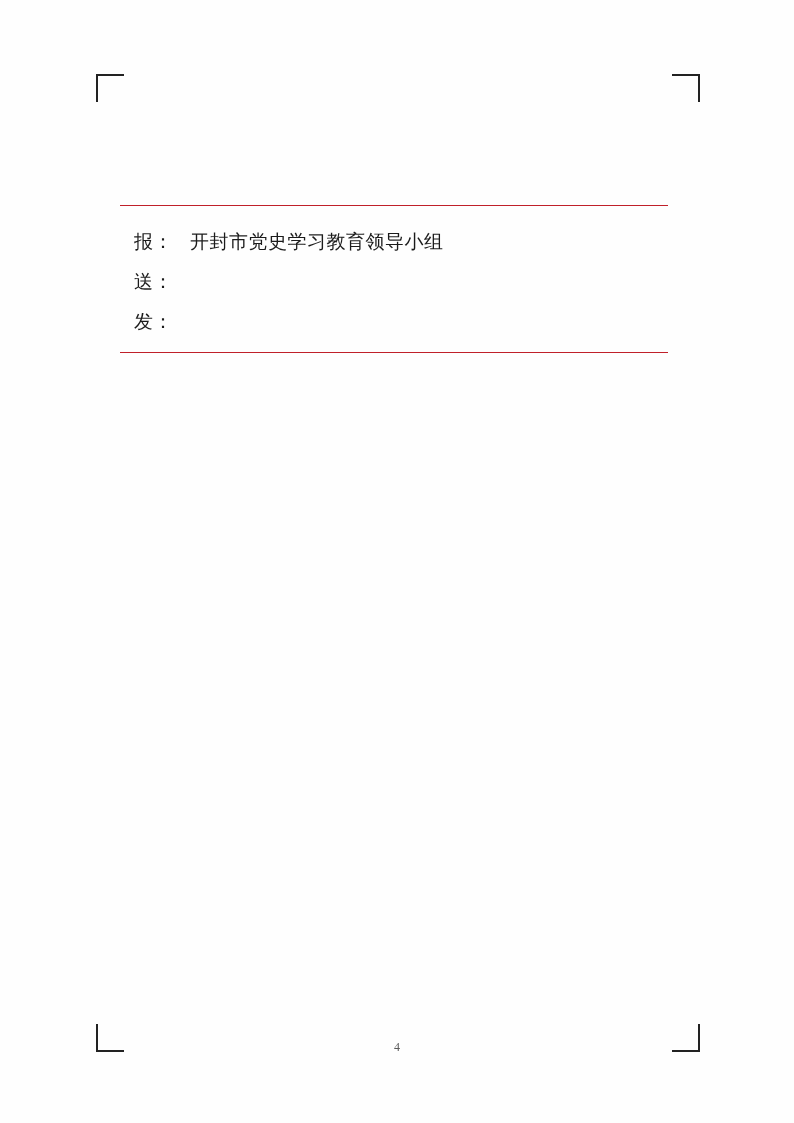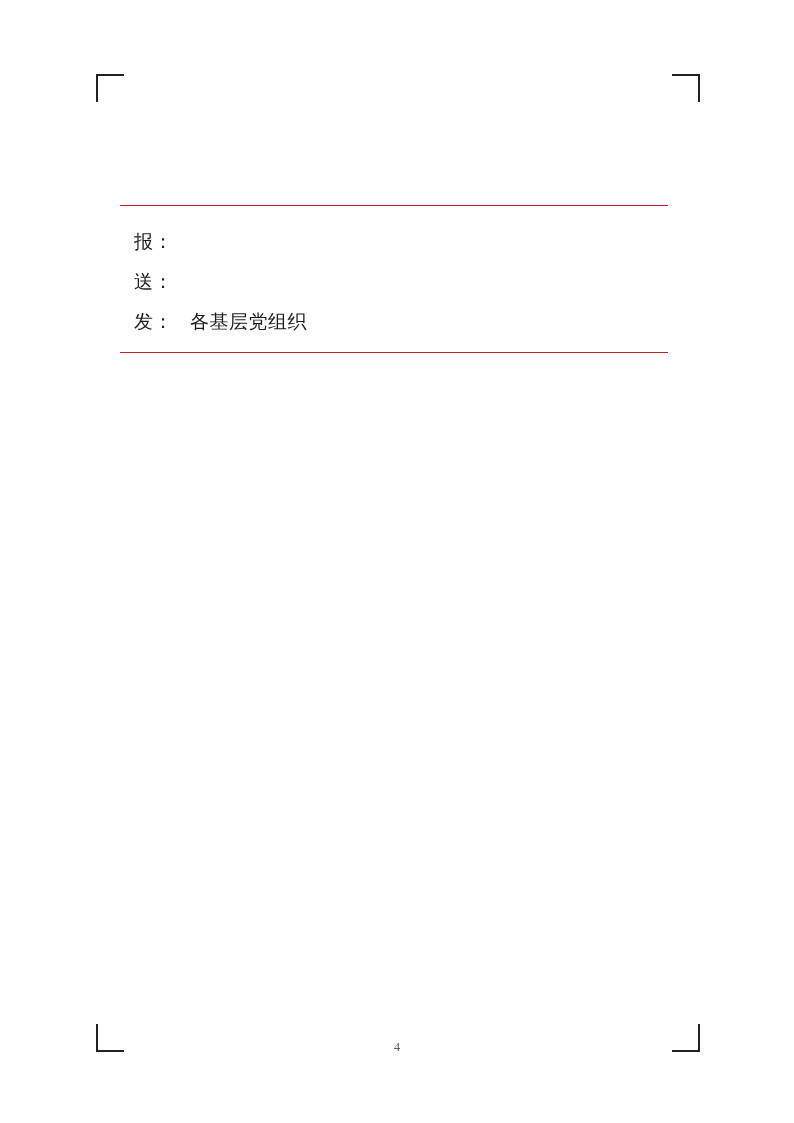--- a/index.html
+++ b/index.html
@@ -86,27 +86,27 @@
   <div class="crop tr"></div>
   <div class="crop bl"></div>
   <div class="crop br"></div>
 
   <div class="dist-block">
     <div class="rule top"></div>
 
     <div class="dist-rows">
       <div class="dist-row">
         <span class="dist-label">报：</span>
+        <span class="dist-value">开封市党史学习教育领导小组</span>
       </div>
       <div class="dist-row">
         <span class="dist-label">送：</span>
       </div>
       <div class="dist-row">
         <span class="dist-label">发：</span>
-        <span class="dist-value">各基层党组织</span>
       </div>
     </div>
 
     <div class="rule bottom"></div>
   </div>
 
   <div class="page-number">4</div>
 
 </div>
 

